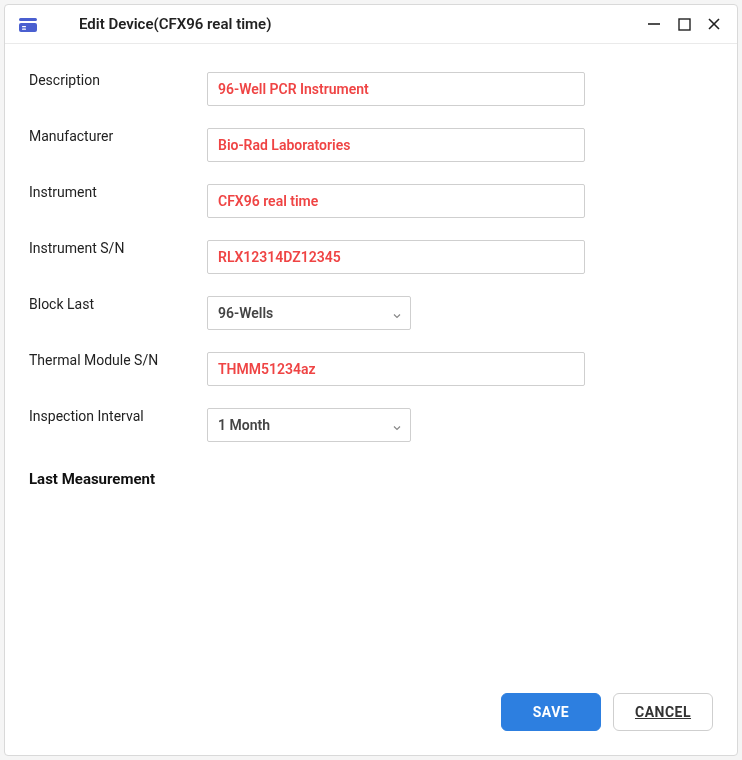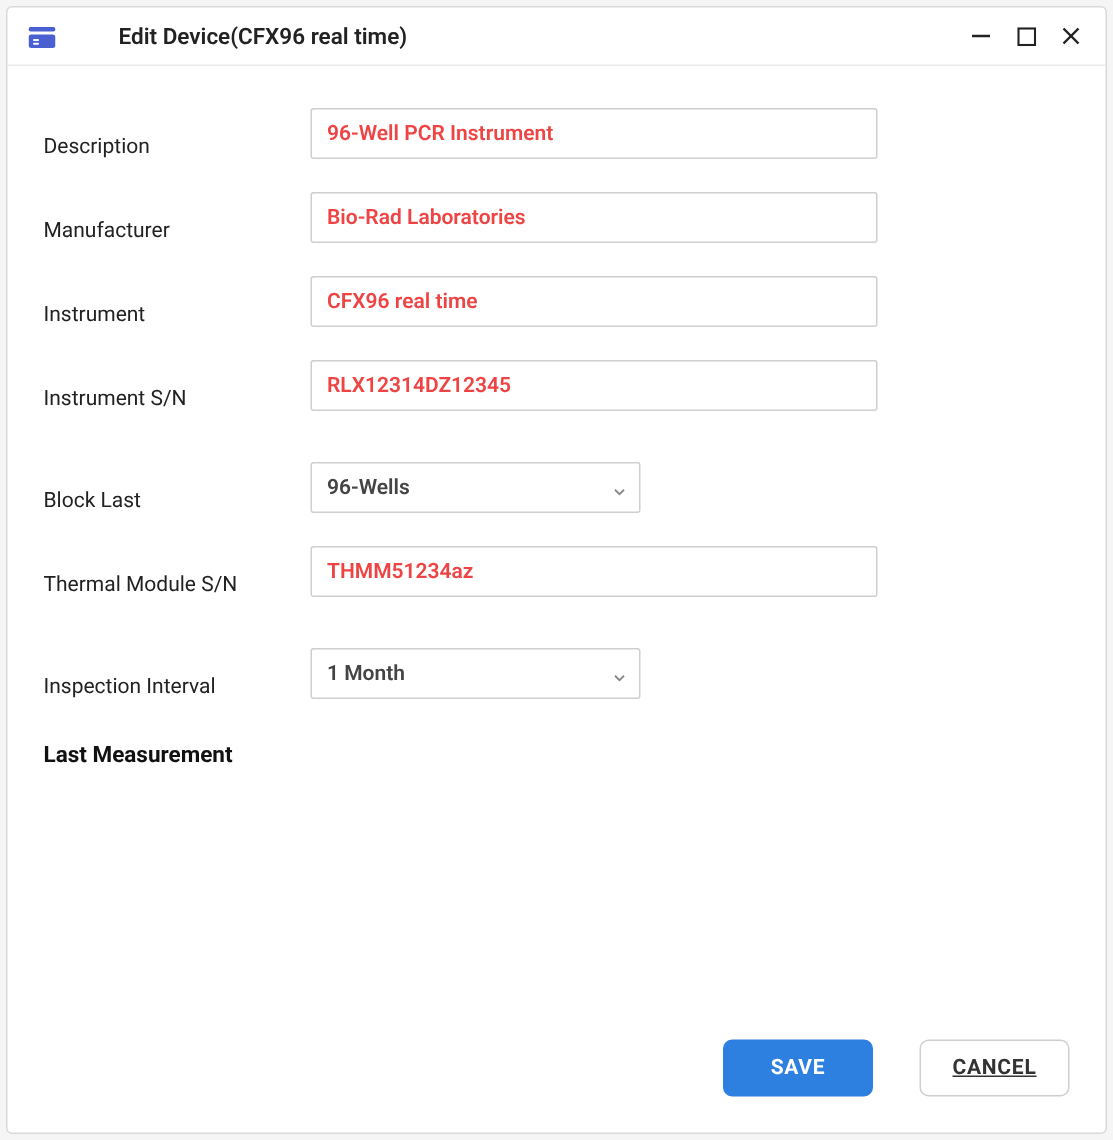--- a/index.html
+++ b/index.html
@@ -56,21 +56,21 @@
       color: #222;
     }
     .win-btn svg { display: block; }
     .content {
       flex: 1;
       padding: 28px 24px 10px 24px;
       overflow: auto;
     }
     .form-row {
       display: flex;
-      align-items: flex-end;
+      align-items: flex-start;
       margin-bottom: 22px;
     }
     .form-label {
       width: 178px;
       font-size: 14px;
       color: #222;
       flex-shrink: 0;
     }
     .text-input {
       width: 378px;
@@ -78,22 +78,21 @@
       border: 1px solid #cfcfcf;
       border-radius: 2px;
       padding: 0 10px;
       font-size: 14px;
       font-weight: 600;
       color: #ef4444;
       font-family: inherit;
     }
     .select-wrap {
       position: relative;
-      width: 220px;
-      margin-top: 12px;
+      width: 204px;
     }
     .select-input {
       width: 100%;
       height: 34px;
       border: 1px solid #cfcfcf;
       border-radius: 2px;
       padding: 0 28px 0 10px;
       font-size: 14px;
       font-weight: 600;
       color: #444;
@@ -113,21 +112,21 @@
     }
     .section-heading {
       font-size: 15px;
       font-weight: 700;
       color: #111;
       margin-top: 28px;
     }
     .footer {
       display: flex;
       justify-content: flex-end;
-      gap: 31px;
+      gap: 12px;
       padding: 16px 24px 24px 24px;
     }
     .btn {
       min-width: 100px;
       height: 38px;
       border-radius: 6px;
       font-size: 14px;
       font-weight: 700;
       letter-spacing: 0.5px;
       cursor: pointer;

